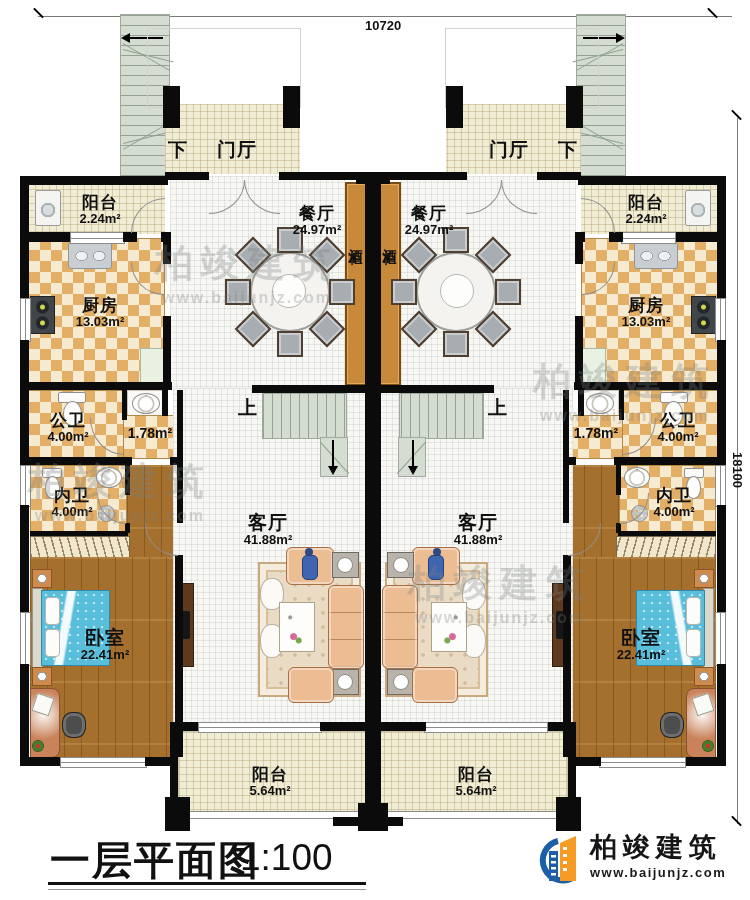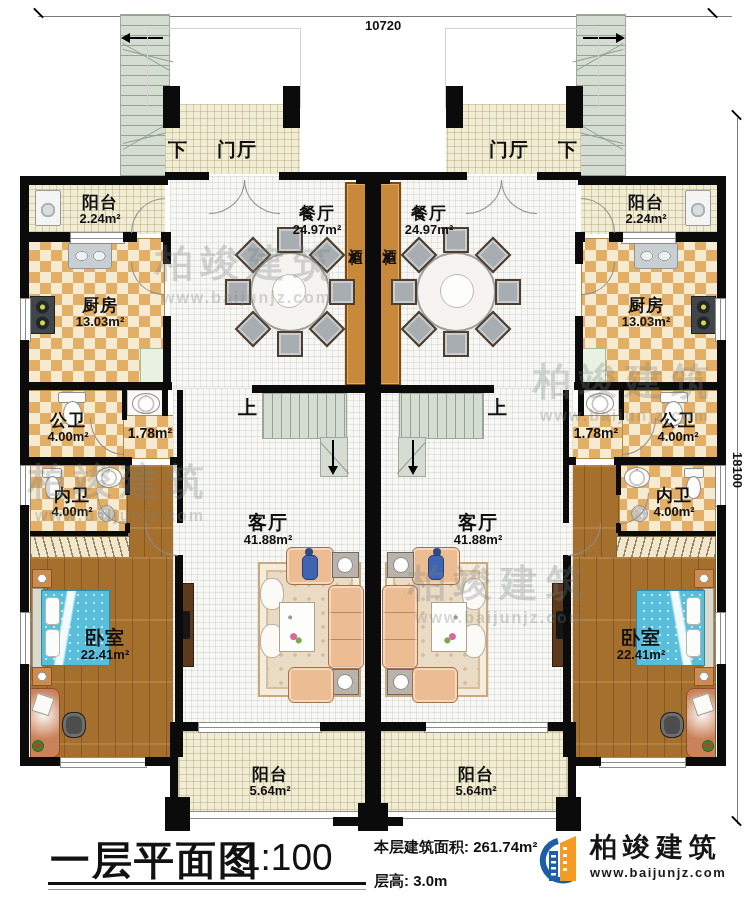--- a/index.html
+++ b/index.html
@@ -491,24 +491,20 @@
   <div class="wm" style="left:500px;top:592px">
       <span class="wmt">柏竣建筑</span>
       <span class="wmu">www.baijunjz.com</span>
     </div>
 
   <div class="tb">
     <div class="tbTitle">一层平面图</div>
     <div class="tbScale">1:100</div>
     <div class="tbLine1"></div>
     <div class="tbLine2"></div>
-    <div class="tbInfo">
-      <div class="row1"><span>本层建筑面积:</span> <span>261.74m²</span></div>
-      <div class="row2"><span>层高:</span> <span>3.0m</span></div>
-    </div>
     <div class="logo">
       <svg width="50" height="56" viewBox="0 0 50 56">
         <path d="M24 8 A 20 20 0 1 0 40 44" fill="none" stroke="#1c5fa8" stroke-width="6"></path>
         <rect x="15" y="18" width="9" height="30" fill="#1c5fa8"></rect>
         <polygon points="26,10 42,3 42,48 26,48" fill="#f59a23"></polygon>
         <rect x="17" y="22" width="5" height="2.5" fill="#fff"></rect>
           <rect x="17" y="28" width="5" height="2.5" fill="#fff"></rect>
           <rect x="17" y="34" width="5" height="2.5" fill="#fff"></rect>
           <rect x="17" y="40" width="5" height="2.5" fill="#fff"></rect>
         <rect x="29" y="14" width="4" height="3" fill="#fff"></rect>

